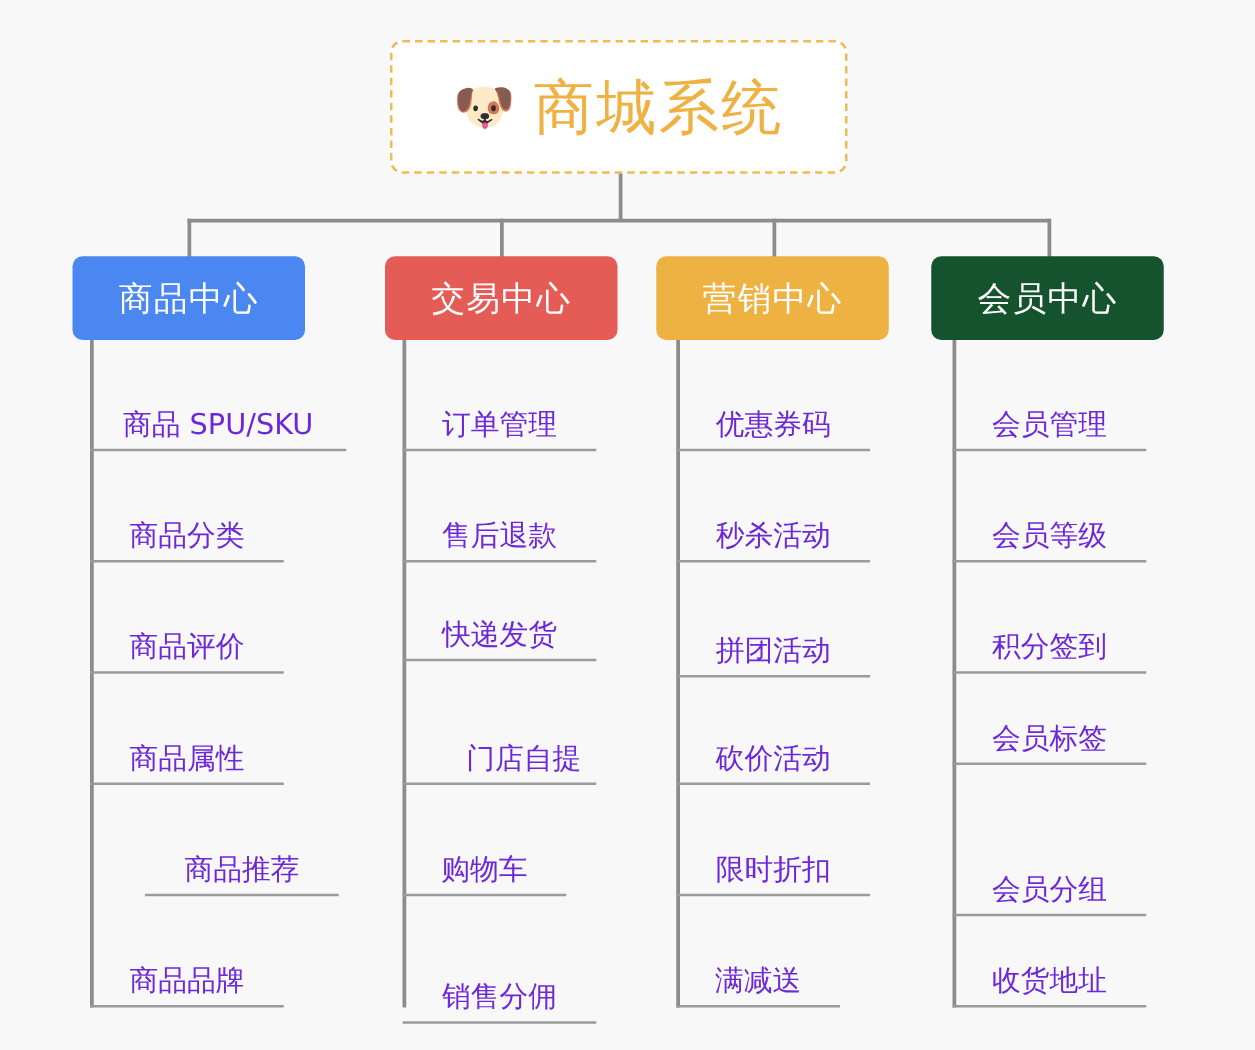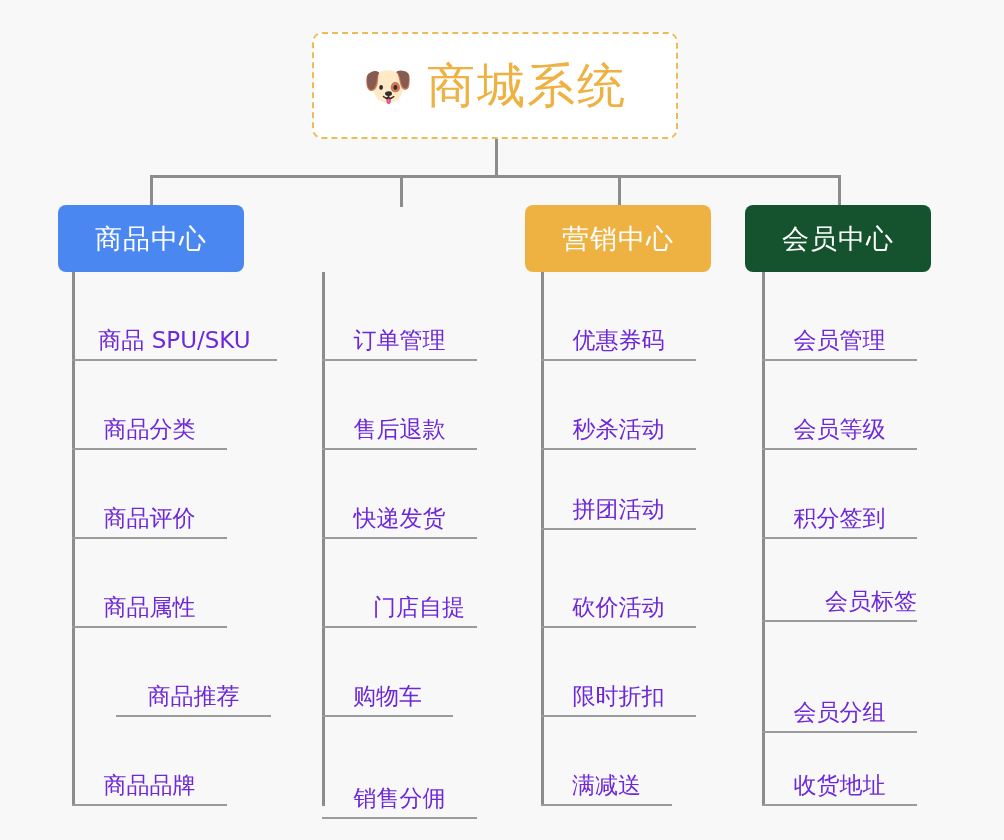--- a/index.html
+++ b/index.html
@@ -141,29 +141,32 @@
       <span class="leaf-label">商品属性</span>
       </div>
     <div class="leaf" style="top:356px; width:155px;margin-left:44px;">
       <span class="leaf-label">商品推荐</span>
       </div>
     <div class="leaf" style="top:445px; width:155px;">
       <span class="leaf-label">商品品牌</span>
       </div>
   </div>
 
+  <div class="cat-box" style="left:308px; background:#e55b55;">
+    <span class="cat-label">交易中心</span>
+  </div>
   <div class="branch" style="left:322px;">
     <div class="trunk" style="height:534px;"></div>
     <div class="leaf" style="top:0px;   width:155px;">
       <span class="leaf-label">订单管理</span>
       </div>
     <div class="leaf" style="top:89px;  width:155px;">
       <span class="leaf-label">售后退款</span>
       </div>
-    <div class="leaf" style="top:178px; width:155px;">
+    <div class="leaf" style="top:168px; width:155px;">
       <span class="leaf-label">快递发货</span>
       </div>
     <div class="leaf" style="top:267px; width:155px;padding-left:39px;">
       <span class="leaf-label">门店自提</span>
       </div>
     <div class="leaf" style="top:356px; width:131px;">
       <span class="leaf-label">购物车</span>
       </div>
     <div class="leaf" style="top:458px; width:155px;">
       <span class="leaf-label">销售分佣</span>
@@ -174,21 +177,21 @@
     <span class="cat-label">营销中心</span>
   </div>
   <div class="branch" style="left:541px;">
     <div class="trunk" style="height:534px;"></div>
     <div class="leaf" style="top:0px;   width:155px;">
       <span class="leaf-label">优惠券码</span>
       </div>
     <div class="leaf" style="top:89px;  width:155px;">
       <span class="leaf-label">秒杀活动</span>
       </div>
-    <div class="leaf" style="top:169px; width:155px;text-align:center;">
+    <div class="leaf" style="top:181px; width:155px;text-align:center;">
       <span class="leaf-label">拼团活动</span>
       </div>
     <div class="leaf" style="top:267px; width:155px;">
       <span class="leaf-label">砍价活动</span>
       </div>
     <div class="leaf" style="top:356px; width:155px;">
       <span class="leaf-label">限时折扣</span>
       </div>
     <div class="leaf" style="top:445px; width:131px;">
       <span class="leaf-label">满减送</span>
@@ -202,21 +205,21 @@
     <div class="trunk" style="height:534px;"></div>
     <div class="leaf" style="top:0px;   width:155px;">
       <span class="leaf-label">会员管理</span>
       </div>
     <div class="leaf" style="top:89px;  width:155px;">
       <span class="leaf-label">会员等级</span>
       </div>
     <div class="leaf" style="top:178px; width:155px;">
       <span class="leaf-label">积分签到</span>
       </div>
-    <div class="leaf" style="top:261px; width:155px;justify-content:flex-end;">
+    <div class="leaf" style="top:251px; width:155px;">
       <span class="leaf-label">会员标签</span>
       </div>
     <div class="leaf" style="top:372px; width:155px;">
       <span class="leaf-label">会员分组</span>
       </div>
     <div class="leaf" style="top:445px; width:155px;">
       <span class="leaf-label">收货地址</span>
       </div>
   </div>
 

